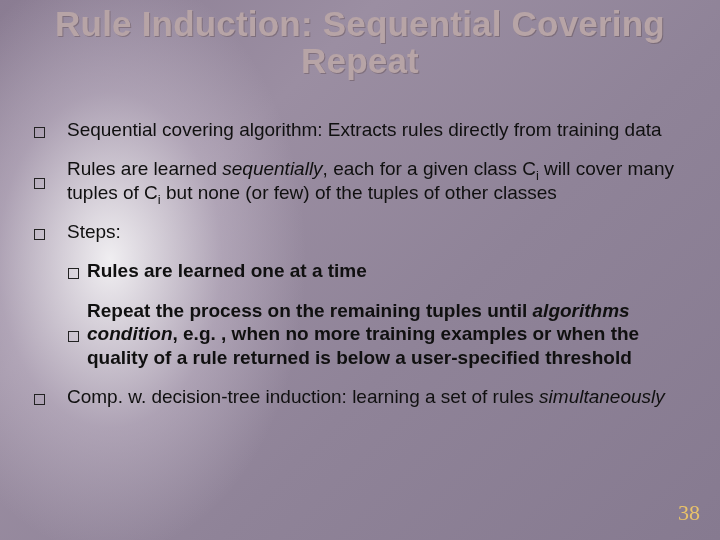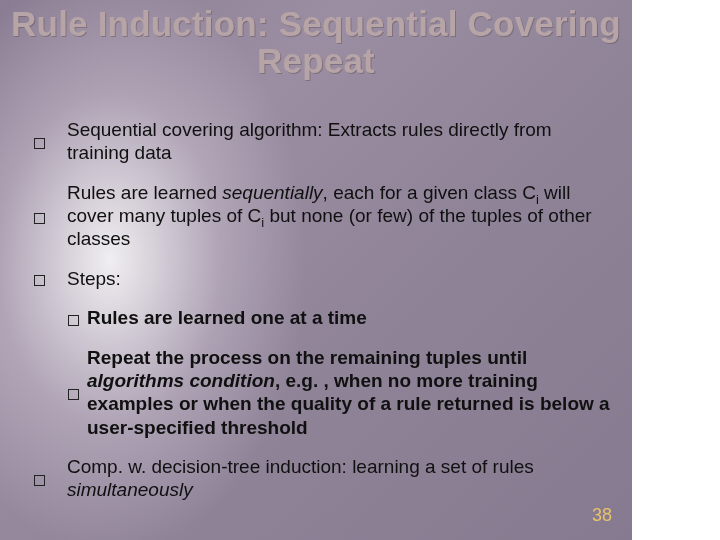--- a/index.html
+++ b/index.html
@@ -4,21 +4,21 @@
 <style>
   html, body {
     margin: 0;
     padding: 0;
     width: 720px;
     height: 540px;
     overflow: hidden;
     font-family: Arial, Helvetica, sans-serif;
   }
   .slide {
-    width: 632px;
+    width: 720px;
     height: 540px;
     position: relative;
     background:
       radial-gradient(ellipse 280px 420px at 110px 260px,
         rgba(255,255,255,0.85) 0%,
         rgba(210,200,215,0.4) 40%,
         rgba(160,145,165,0) 70%),
       linear-gradient(135deg, #8a7c92 0%, #9b8ea2 30%, #8f8398 60%, #867a90 100%);
     box-sizing: border-box;
   }
@@ -67,22 +67,22 @@
   .sub .box {
     margin-right: 8px;
   }
   .ital { font-style: italic; }
   sub.subs { font-size: 13px; vertical-align: sub; line-height: 0; }
   .pagenum {
     position: absolute;
     right: 20px;
     bottom: 14px;
     color: #e8c26a;
-    font-size: 18px;
-    font-family: Liberation Sans, sans-serif;
+    font-size: 22px;
+    font-family: Liberation Serif, serif;
   }
 </style>
 </head>
 <body>
 
 <div class="slide">
 
   <div class="title">
     <span>Rule Induction: Sequential Covering</span><br>
     <span>Repeat</span>

